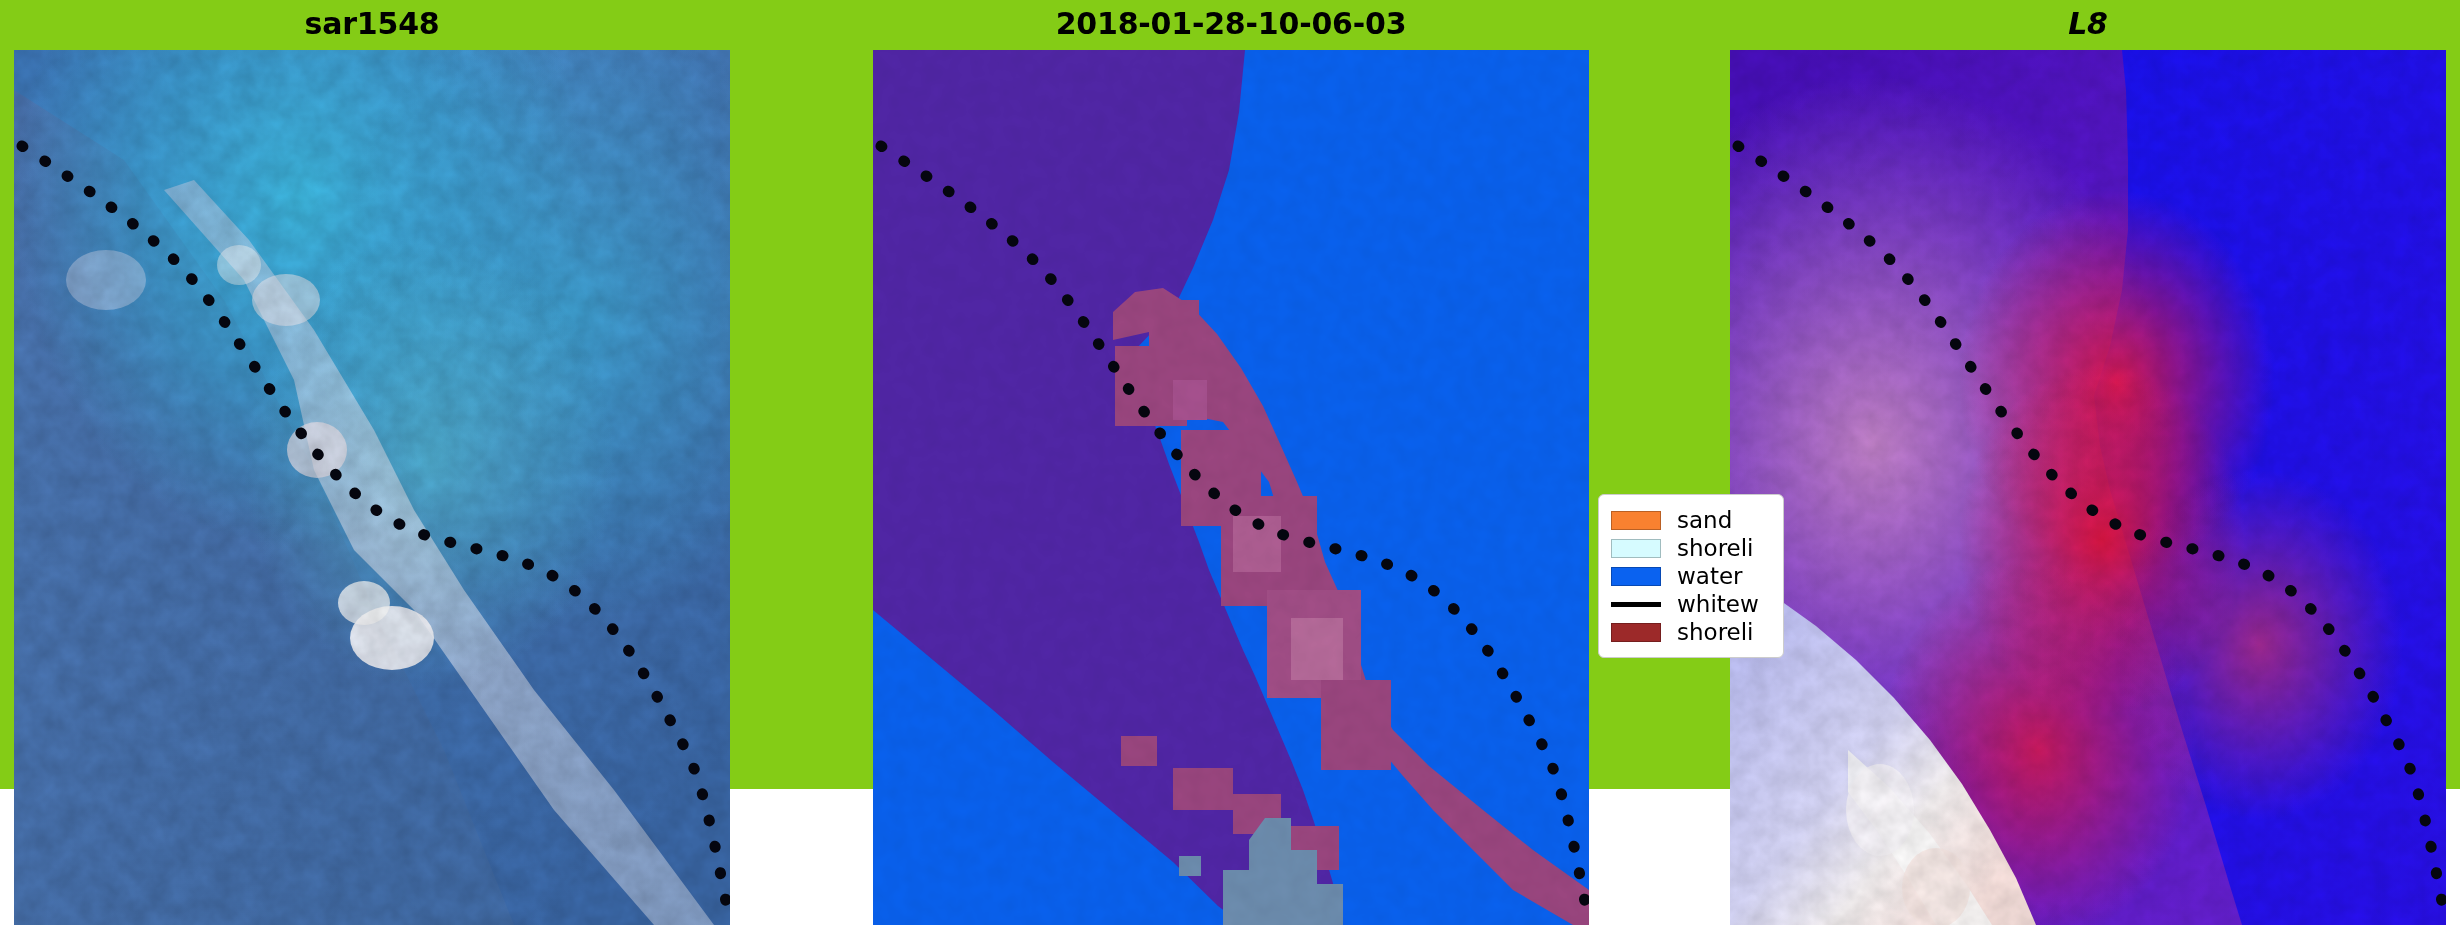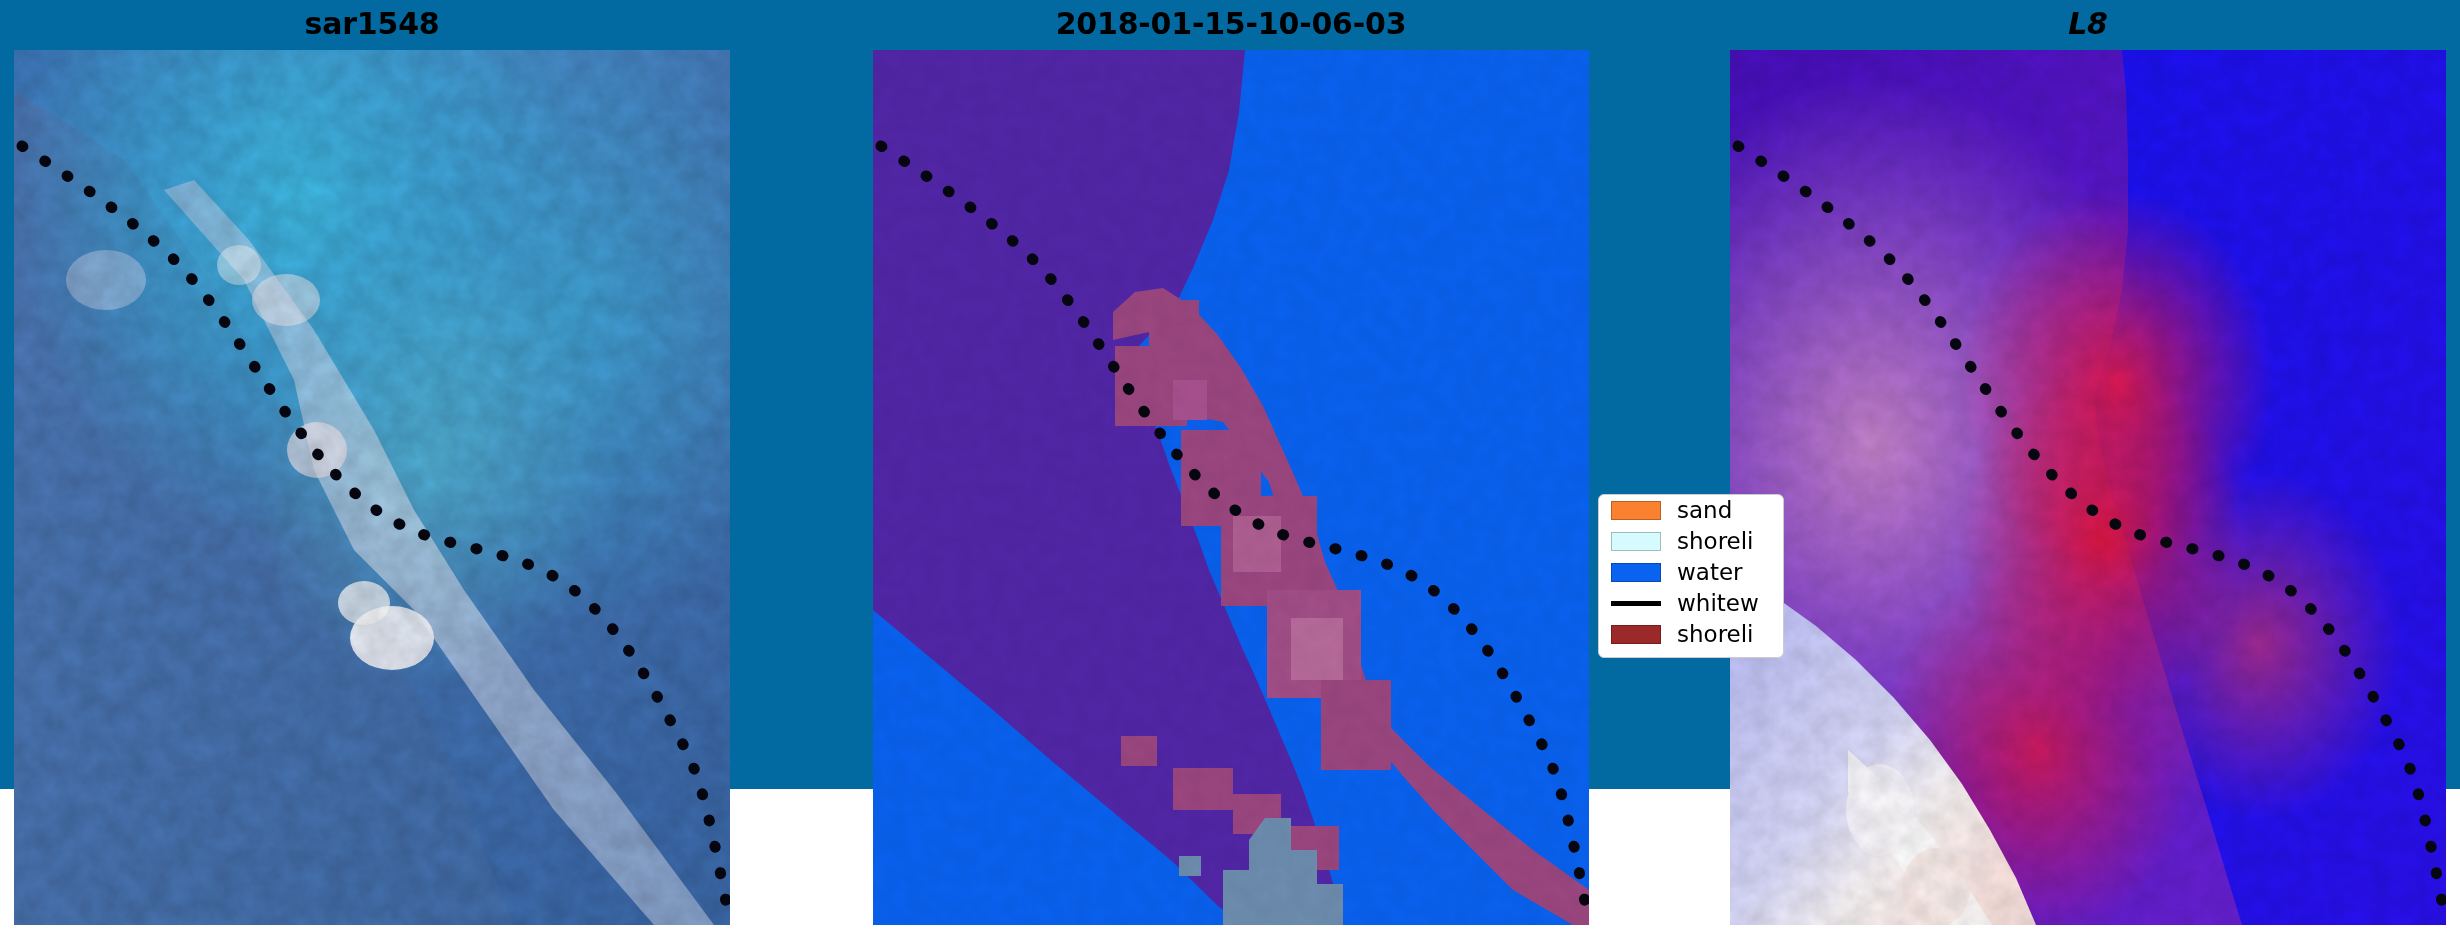--- a/index.html
+++ b/index.html
@@ -7,21 +7,21 @@
     width: 2460px;
     height: 940px;
     background: #ffffff;
     font-family: "DejaVu Sans", sans-serif;
     overflow: hidden;
   }
   #figure {
     position: relative;
     width: 2460px;
     height: 789px;
-    background: #0369a1;
+    background: #84cc16;
   }
 
   
   .panel-title {
     position: absolute;
     text-align: center;
     font-family: "DejaVu Sans", sans-serif;
     font-weight: bold;
     font-size: 30px;
     color: #000000;
@@ -46,26 +46,26 @@
   #legend-box {
     position: absolute;
     left: 1598px;
     top: 494px;
     width: 186px;
     height: 164px;
     background: #ffffff;
     border: 1px solid #cccccc;
     border-radius: 6px;
     box-shadow: 0 0 0 0 rgba(0,0,0,0);
-    padding: 1px 10px 9px 12px;
+    padding: 11px 10px 9px 12px;
     overflow: hidden;
     z-index: 40;
     display: flex;
     flex-direction: column;
-    justify-content: space-between;
+    justify-content: flex-start;
   }
   .legend-row {
     display: flex;
     align-items: center;
     height: 28px;
   }
   .legend-swatch {
     width: 50px;
     height: 19px;
     flex: 0 0 50px;
@@ -149,21 +149,21 @@
       <ellipse cx="92" cy="230" rx="40" ry="30" fill="#cfd8ef" opacity="0.45"></ellipse>
 
       <rect x="0" y="0" width="716" height="875" filter="url(#px1)" fill="none" opacity="0.35"></rect>
 
       <path d="M8,96 C60,130 105,160 150,200 C196,242 228,300 270,360
                C320,430 360,470 420,488 C470,502 520,508 560,540
                C610,580 640,640 672,700 C690,736 700,790 714,862" fill="none" stroke="#05060f" stroke-width="11" stroke-linecap="round" stroke-dasharray="1 26"></path>
     </svg>
   </div>
 
-  <div class="panel-title" style="left:873px; top:6px; width:716px;">2018-01-15-10-06-03</div>
+  <div class="panel-title" style="left:873px; top:6px; width:716px;">2018-01-28-10-06-03</div>
 
   <div class="panel" id="panel-class" style="left:873px; top:50px; width:716px; height:875px; background:#5227a8;">
     <svg class="panel-canvas" viewBox="0 0 716 875" preserveAspectRatio="none">
       <defs>
         <filter id="px2" x="0" y="0" width="100%" height="100%">
           <feTurbulence type="fractalNoise" baseFrequency="0.06" numOctaves="2" seed="3" result="n"></feTurbulence>
           <feColorMatrix in="n" type="matrix" values="0 0 0 0 0  0 0 0 0 0  0 0 0 0 0  0.25 0 0 0 0" result="a"></feColorMatrix>
           <feComposite in="SourceGraphic" in2="a" operator="over"></feComposite>
         </filter>
       </defs>

